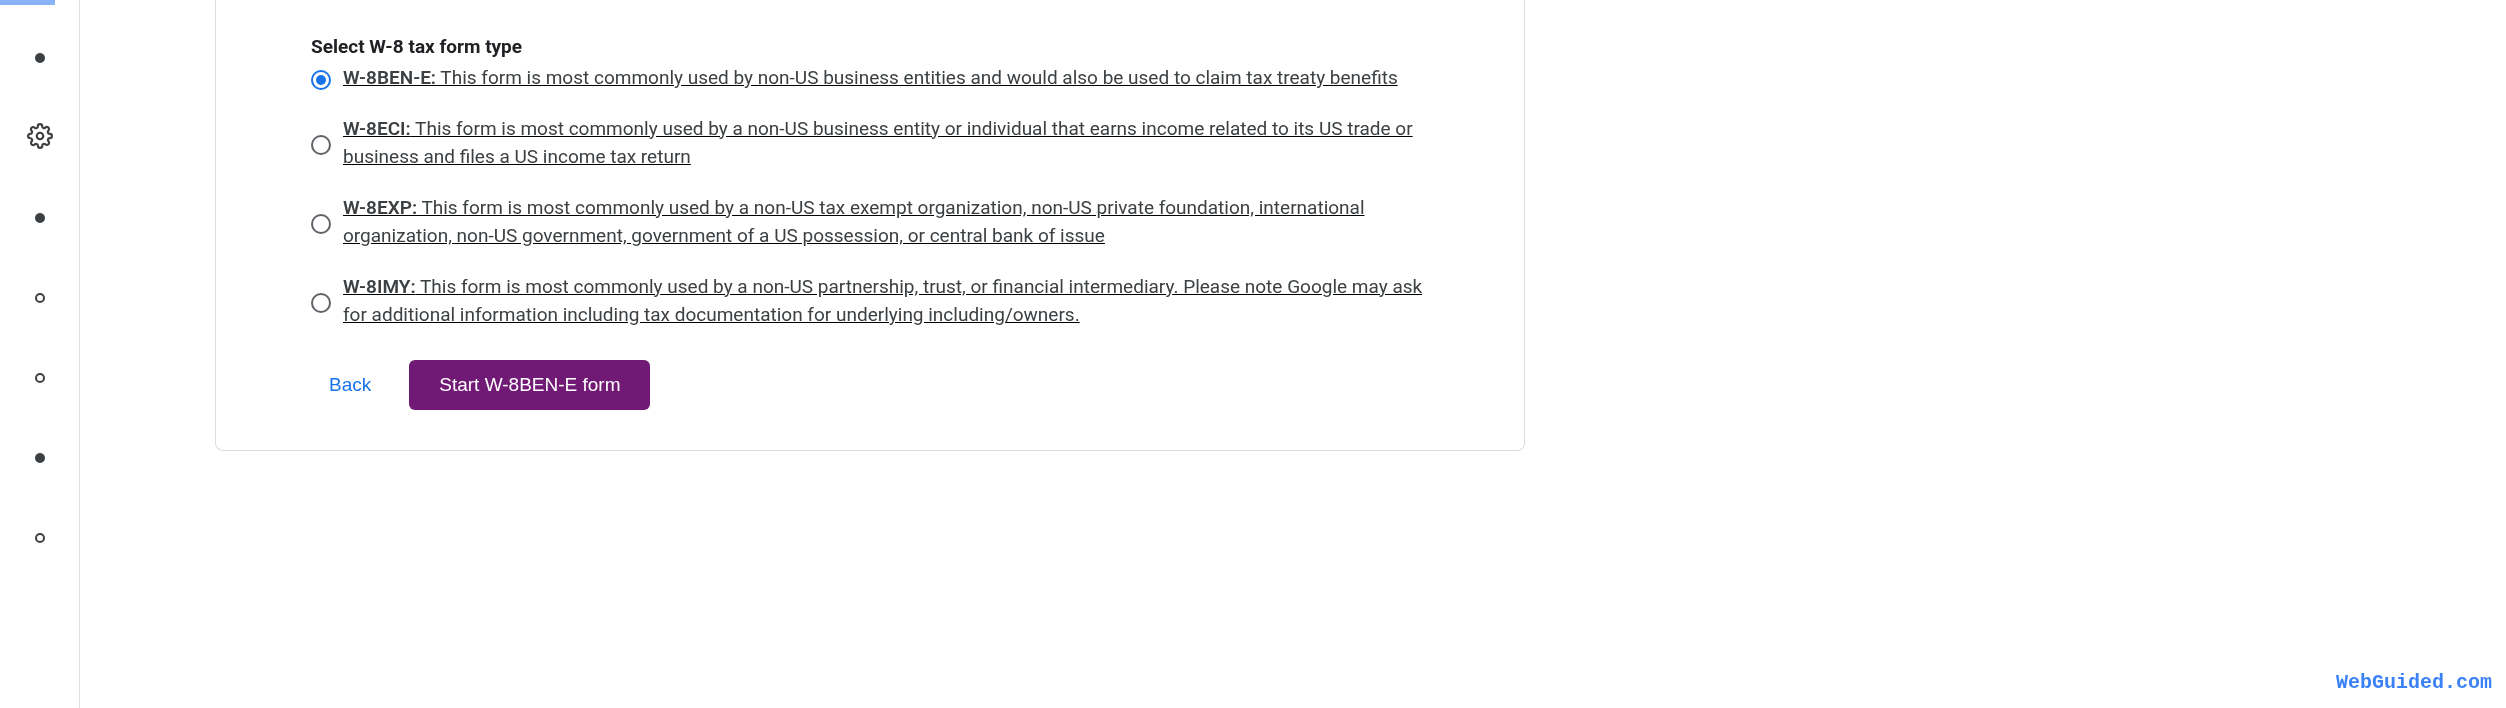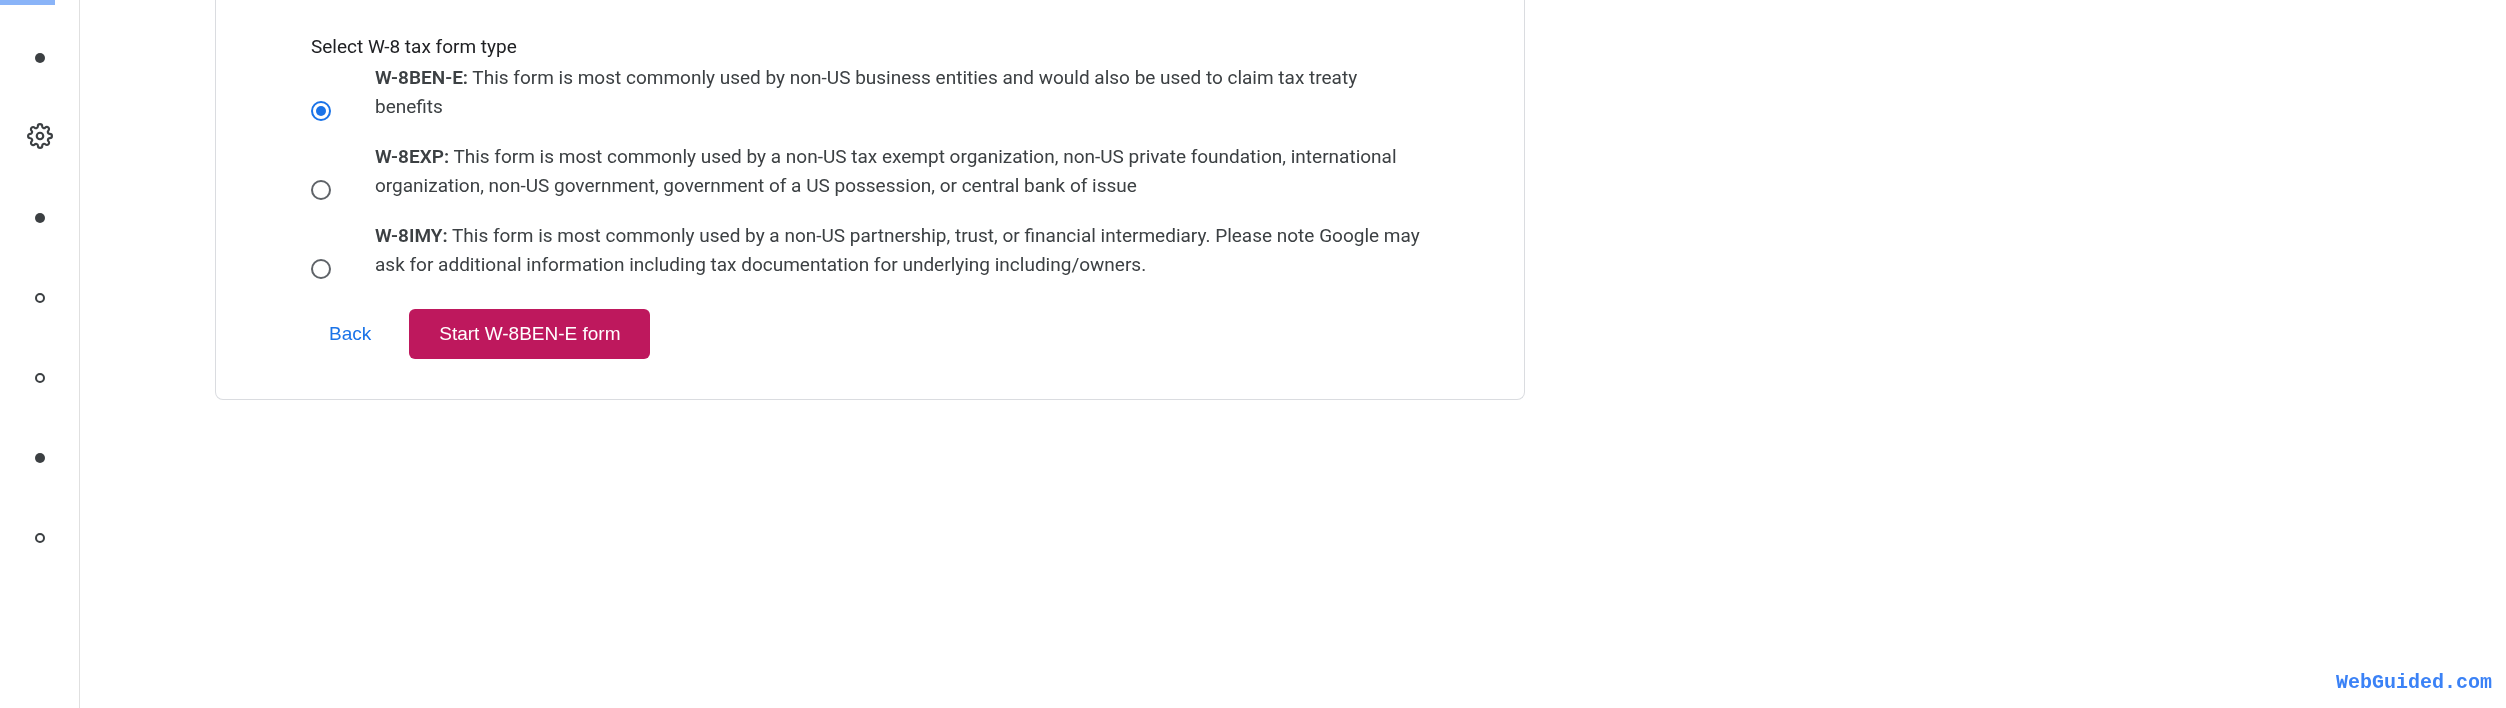--- a/index.html
+++ b/index.html
@@ -69,38 +69,39 @@
       margin-top: -5px;
       width: 1310px;
       padding: 40px 95px 40px 95px;
       border-top: none;
       border-top-left-radius: 0;
       border-top-right-radius: 0;
     }
     
     .section-title {
       font-size: 19px;
-      font-weight: 400;
+      font-weight: 700;
       color: #202124;
       margin-bottom: 6px;
     }
     
     .section-subtitle {
       font-size: 19px;
       font-weight: 400;
       color: #5f6368;
       margin-bottom: 30px;
     }
     
     .radio-option {
       display: flex;
-      align-items: flex-end;
-      gap: 44px;
+      align-items: center;
+      gap: 12px;
       margin-bottom: 22px;
       cursor: pointer;
+      text-decoration: underline;
     }
     
     .radio-btn {
       width: 20px;
       height: 20px;
       flex-shrink: 0;
       margin-top: 3px;
       display: flex;
       align-items: center;
       justify-content: center;
@@ -149,21 +150,21 @@
     .btn-text {
       color: #1a73e8;
       font-size: 19px;
       font-weight: 500;
       cursor: pointer;
       background: none;
       border: none;
     }
     
     .btn-primary {
-      background: #be185d;
+      background: #701a75;
       color: #fff;
       font-size: 19px;
       font-weight: 500;
       border: none;
       border-radius: 6px;
       padding: 14px 30px;
       cursor: pointer;
     }
     
     .watermark {
@@ -227,20 +228,28 @@
       <div class="radio-btn">
         <div class="radio-outer selected">
           <div class="radio-inner"></div>
         </div>
       </div>
       <div class="radio-label">
         <span class="form-name">W-8BEN-E:</span><span> This form is most commonly used by non-US business entities and would also be used to claim tax treaty benefits</span>
       </div>
     </div>
 
+    <div class="radio-option">
+      <div class="radio-btn">
+        <div class="radio-outer"></div>
+      </div>
+      <div class="radio-label">
+        <span class="form-name">W-8ECI:</span><span> This form is most commonly used by a non-US business entity or individual that earns income related to its US trade or business and files a US income tax return</span>
+      </div>
+    </div>
 
     <div class="radio-option">
       <div class="radio-btn">
         <div class="radio-outer"></div>
       </div>
       <div class="radio-label">
         <span class="form-name">W-8EXP:</span><span> This form is most commonly used by a non-US tax exempt organization, non-US private foundation, international organization, non-US government, government of a US possession, or central bank of issue</span>
       </div>
     </div>
 

